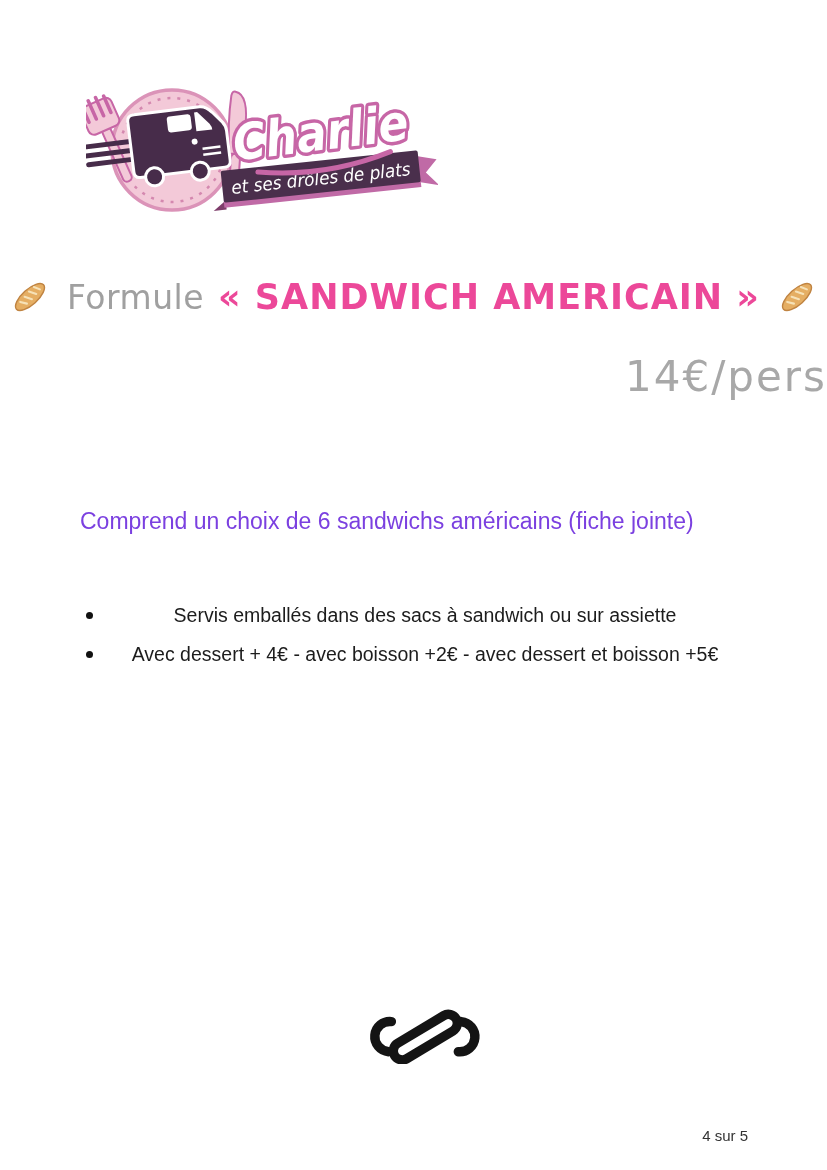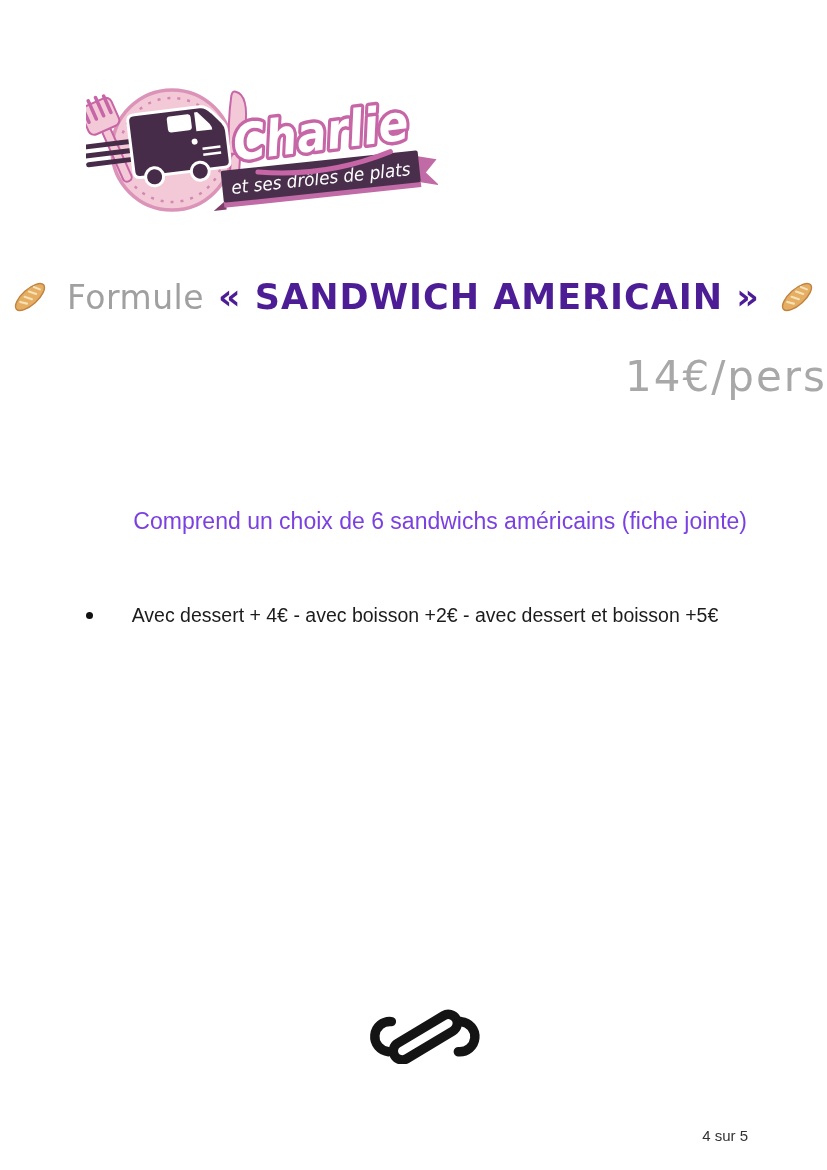--- a/index.html
+++ b/index.html
@@ -23,37 +23,37 @@
   .title-row {
     position:absolute; left:0; top:274px; width:100%;
     display:flex; align-items:center; justify-content:center; gap:14px;
   }
   .title-prefix {
     font-family:"DejaVu Sans", sans-serif;
     font-size:33px; color:#a0a0a0; letter-spacing:.5px;
   }
   .title-main {
     font-family:"DejaVu Sans", sans-serif;
-    font-size:35px; font-weight:700; color:#4c1d95; letter-spacing:1px;
+    font-size:35px; font-weight:700; color:#ec4899; letter-spacing:1px;
     white-space:nowrap;
   }
   .baguette { width:46px; height:46px; flex:0 0 auto; }
 
   
   .price {
     position:absolute; left:0; top:352px; width:100%;
     text-align:right;
     font-family:"DejaVu Sans", sans-serif;
     font-size:42px; color:#a8a8a8; letter-spacing:2px;
   }
 
   
   .intro {
     position:absolute; left:80px; top:508px; width:667px;
-    text-align:right;
+    text-align:left;
     font-size:23px; color:#7b40e0;
   }
 
   
   .bullets {
     position:absolute; left:80px; top:596px; width:667px;
     list-style:none;
   }
   .bullets li {
     display:flex; align-items:flex-start;
@@ -147,20 +147,24 @@
     </svg>
   </div>
 
   <div class="price">14€/pers</div>
 
   <div class="intro">Comprend un choix de 6 sandwichs américains (fiche jointe)</div>
 
   <ul class="bullets">
     <li>
       <span class="dot"></span>
+      <span class="li-text">Servis emballés dans des sacs à sandwich ou sur assiette</span>
+    </li>
+    <li>
+      <span class="dot"></span>
       <span class="li-text">Avec dessert + 4€ - avec boisson +2€ - avec dessert et boisson +5€</span>
     </li>
   </ul>
 
   <div class="flourish-wrap">
     <svg width="136" height="66" viewBox="0 0 140 70" aria-hidden="true">
       <path d="M46 25 A16 16 0 1 0 43 57" fill="none" stroke="#141414" stroke-width="10" stroke-linecap="round"></path>
       <rect x="44" y="32" width="76" height="19" rx="9.5" fill="none" stroke="#141414" stroke-width="10" transform="rotate(-31 82 41.5)"></rect>
       <path d="M117 57 A16 16 0 1 0 120 25" fill="none" stroke="#141414" stroke-width="10" stroke-linecap="round"></path>
     </svg>

